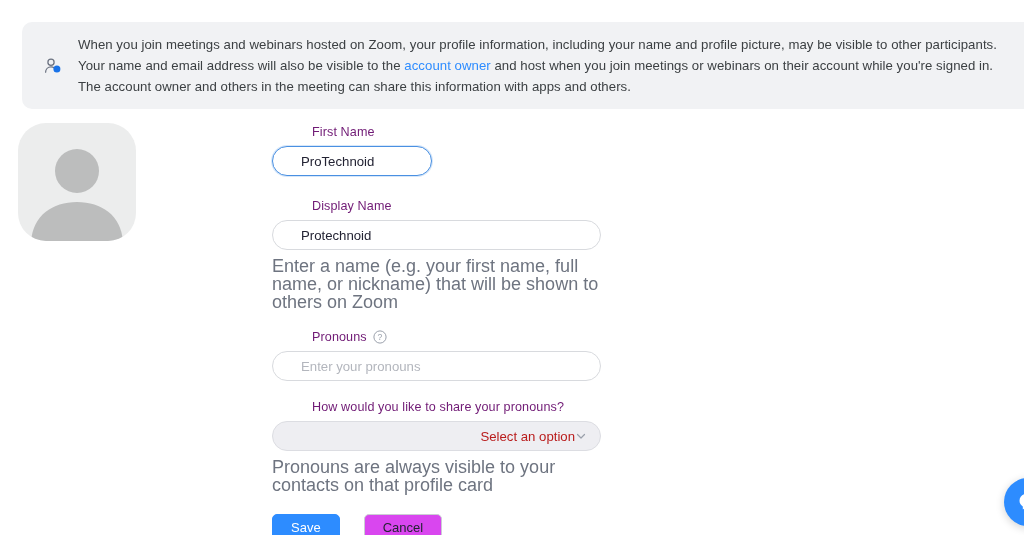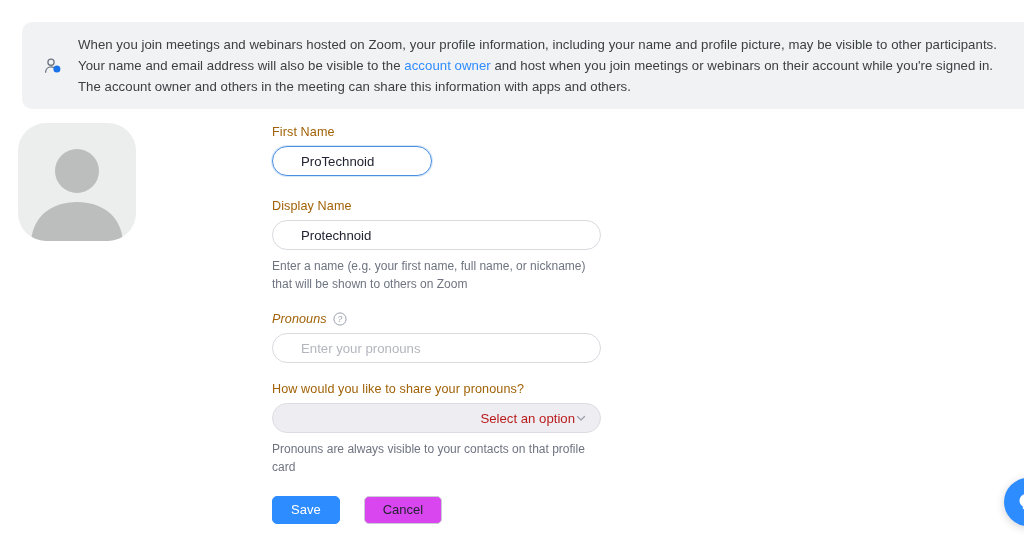--- a/index.html
+++ b/index.html
@@ -79,30 +79,30 @@
 
   .field-row {
     display: flex;
     gap: 14px;
   }
   .field-col { width: 160px; }
 
   .label {
     display: block;
     font-size: 12.6px;
-    color: #a16207;
+    color: #701a75;
     line-height: 16px;
     margin-bottom: 6px;
     letter-spacing: 0.1px;
+    margin-left: 40px;
   }
   .label-inline {
     display: flex;
     align-items: center;
     gap: 6px;
-    font-style: italic;
   }
 
   .input {
     width: 100%;
     height: 30px;
     border: 1px solid #d8dade;
     border-radius: 15px;
     background: #ffffff;
     padding: 0 28px;
     font-size: 13.2px;
@@ -114,21 +114,21 @@
   .input::placeholder { color: #b3b6bd; }
   .input.focused {
     border: 1px solid #4a90e2;
     box-shadow: 0 0 0 1px rgba(74,144,226,0.22);
     caret-color: #232333;
   }
 
   .input-wide { width: 329px; }
 
   .hint {
-    font-size: 12px;
+    font-size: 18px;
     line-height: 18px;
     color: #6e7480;
     margin-top: 7px;
     width: 330px;
   }
 
   .gap-lg { height: 22px; }
   .gap-md { height: 18px; }
 
   .select {

